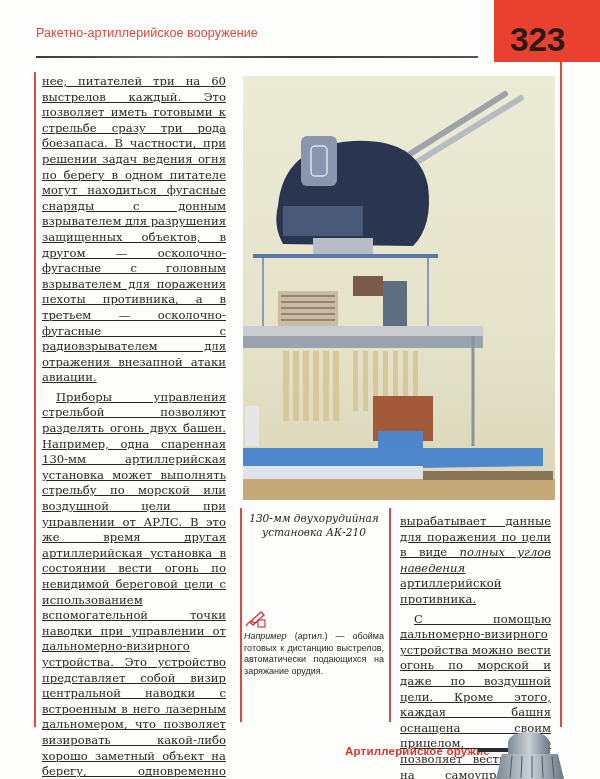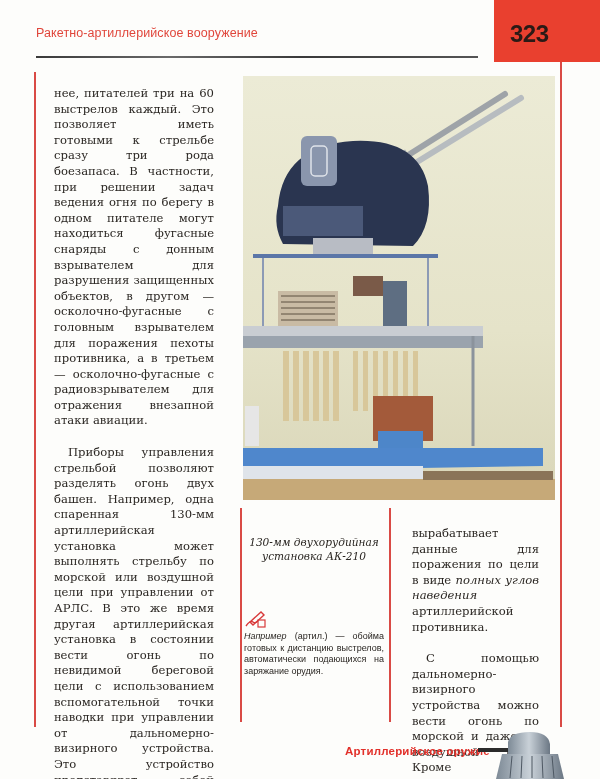--- a/index.html
+++ b/index.html
@@ -19,36 +19,36 @@
     left: 36px; top: 56px; width: 442px; height: 1.5px;
     background: linear-gradient(90deg, #3a3a3a, #6a6a6a 30%, #3a3a3a 60%, #555 100%);
   }
   .page-box {
     left: 494px; top: 0; width: 106px; height: 62px;
     background: #e9402f;
   }
   .page-num {
     left: 510px; top: 20px;
     font-family: "Liberation Sans", sans-serif; font-weight: bold;
-    font-size: 24px; color: #2a1a16; letter-spacing: -0.5px;
+    font-size: 34px; color: #2a1a16; letter-spacing: -0.5px;
   }
   .vline { width: 2px; background: #d94a45; }
   .col-left {
     left: 38px; top: 70px; width: 192px;
     font-size: 11.6px; line-height: 15.6px; text-align: justify;
   }
-  .col-left p, .col-right p { margin: 16px; }
+  .col-left p, .col-right p { margin: 4px; text-decoration: underline; }
   .indent { text-indent: 14px; }
   .photo {
     left: 243px; top: 76px; width: 312px; height: 424px;
     background: linear-gradient(180deg, #ecebd6 0%, #e5e3c9 60%, #d9d6b8 100%);
     overflow: hidden;
   }
   .caption {
-    left: 244px; top: 535px; width: 140px;
+    left: 244px; top: 511px; width: 140px;
     font-family: "DejaVu Serif", serif; font-style: italic;
     font-size: 10.6px; line-height: 14px; text-align: center; color: #2a2622;
   }
   .note-icon { left: 244px; top: 610px; width: 22px; height: 18px; }
   .note {
     left: 244px; top: 631px; width: 140px;
     font-family: "Liberation Sans", sans-serif; font-size: 9px; line-height: 11.6px;
     color: #2a2622; text-align: justify;
   }
   .note p { margin: 0; }

